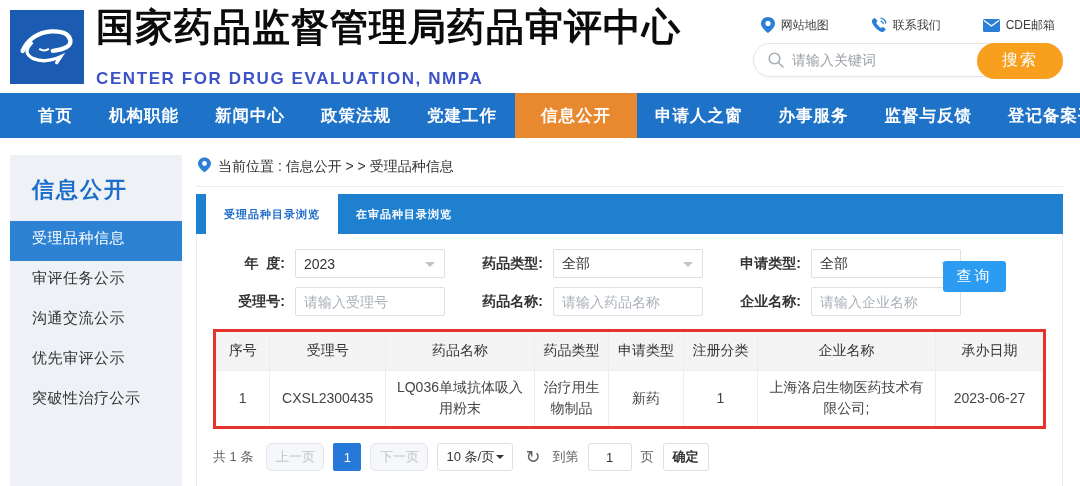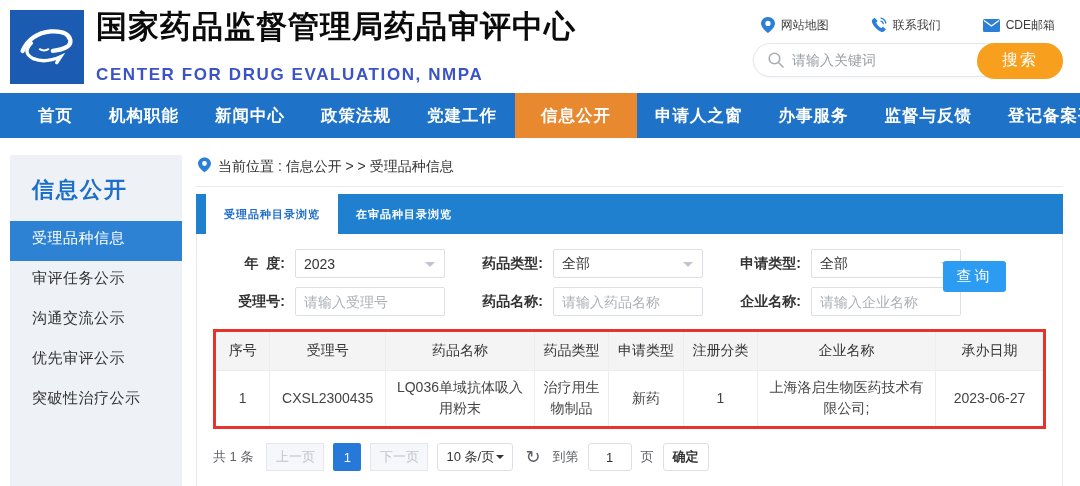--- a/index.html
+++ b/index.html
@@ -4,21 +4,21 @@
 <style>
   * { margin:0; padding:0; box-sizing:border-box; }
   html,body { width:1080px; height:486px; overflow:hidden; background:#fff;
     font-family:"Liberation Sans","DejaVu Sans",sans-serif; }
   .page { width:1080px; height:486px; position:relative; background:#fff; }
 
   
   .site-header { height:93px; display:flex; align-items:center; padding:0 17px 0 10px; }
   .brand { display:flex; align-items:center; gap:12px; }
   .logo { width:74px; height:74px; flex:0 0 auto; }
-  .brand-text .title { font-size:31px; font-weight:bold; color:#0b0b0b; letter-spacing:1px; line-height:1.25; }
+  .brand-text .title { font-size:38px; font-weight:bold; color:#0b0b0b; letter-spacing:1px; line-height:1.25; }
   .brand-text .subtitle { font-size:17px; font-weight:bold; color:#3b53c6; letter-spacing:1.6px; margin-top:18px; }
   .header-right { margin-left:auto; display:flex; flex-direction:column; align-items:flex-end; gap:9px; }
   .quick-links { display:flex; gap:42px; margin-right:8px; }
   .quick-link { display:flex; align-items:center; gap:6px; font-size:12px; color:#3c3c3c; cursor:pointer; }
   .quick-link svg { display:block; }
   .search-bar { position:relative; width:310px; height:34px; border:1px solid #e3e6ea; border-radius:17px;
     display:flex; align-items:center; background:#fff; box-shadow:0 1px 3px rgba(0,0,0,.04); }
   .search-bar .mag { margin:0 8px 0 14px; display:flex; }
   .search-bar input { flex:1; border:none; outline:none; font-size:14px; color:#333; background:transparent; min-width:0; }
   .search-bar input::placeholder { color:#9aa0a6; }
@@ -69,21 +69,21 @@
   table { width:100%; border-collapse:collapse; table-layout:fixed; }
   th { background:#f4f4f5; font-size:14px; color:#333; font-weight:normal; height:38px; border:1px solid #ebeef1;
     border-top:none; }
   th:first-child, td:first-child { border-left:none; } th:last-child, td:last-child { border-right:none; }
   td { font-size:14px; color:#444; height:56px; text-align:center; border:1px solid #ebeef1; border-bottom:none;
     padding:4px 8px; line-height:1.5; }
 
   .pagination { display:flex; align-items:center; margin-top:14px; gap:9px; font-size:13px; color:#606266; }
   .pg-total { margin-right:4px; }
   .pg-btn { width:58px; height:28px; display:flex; align-items:center; justify-content:center; background:#f5f7fa;
-    border:1px solid #e4e7ed; border-radius:0; color:#c0c4cc; cursor:default; }
+    border:1px solid #e4e7ed; border-radius:6px; color:#c0c4cc; cursor:default; }
   .pg-num { width:28px; height:28px; display:flex; align-items:center; justify-content:center; background:#2678d9;
     color:#fff; border-radius:2px; cursor:pointer; }
   .pg-size { width:76px; height:28px; border:1px solid #dcdfe6; border-radius:3px; display:flex; align-items:center;
     padding-left:8px; color:#333; position:relative; cursor:pointer; background:#fff; }
   .pg-size::after { content:""; position:absolute; right:8px; top:11px; border:4px solid transparent; border-top-color:#333; }
   .pg-refresh { font-size:18px; color:#606266; margin:0 3px; cursor:pointer; line-height:1; }
   .pg-goto-input { width:44px; height:28px; border:1px solid #dcdfe6; border-radius:3px; text-align:center;
     font-size:13px; color:#333; outline:none; }
   .pg-confirm { width:46px; height:28px; background:#fff; border:1px solid #dcdfe6; border-radius:3px; font-size:13px;
     font-weight:bold; color:#333; cursor:pointer; }

